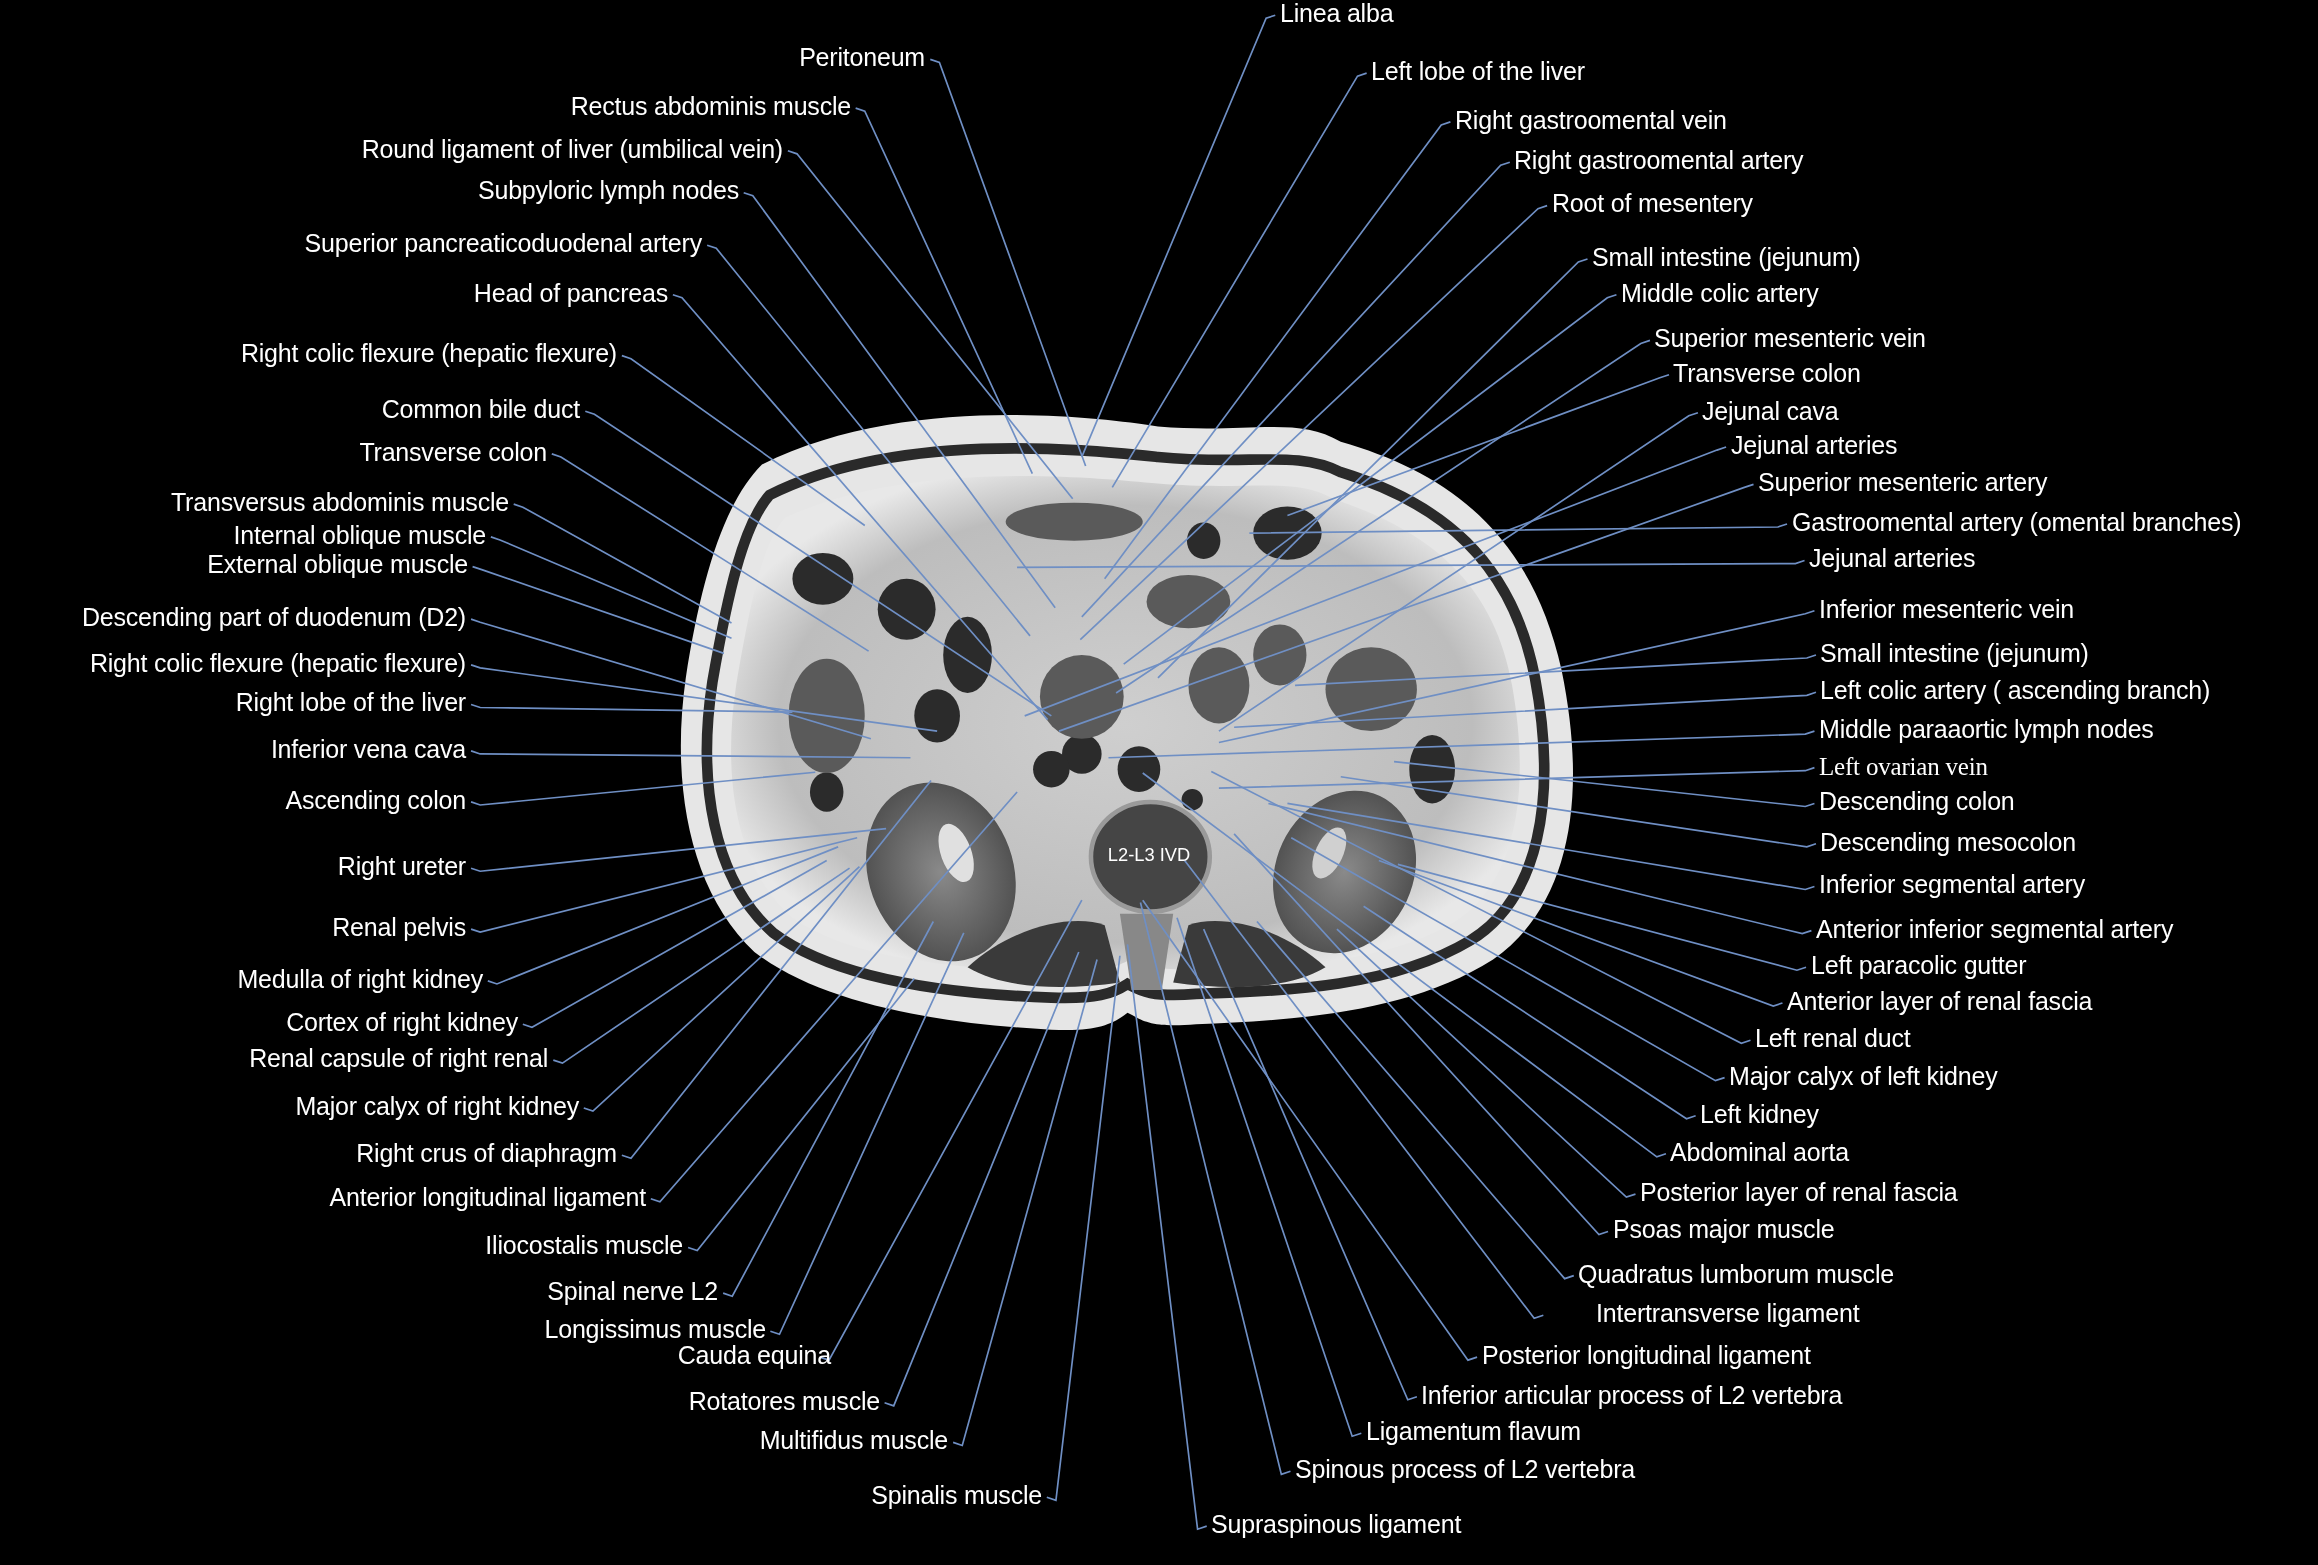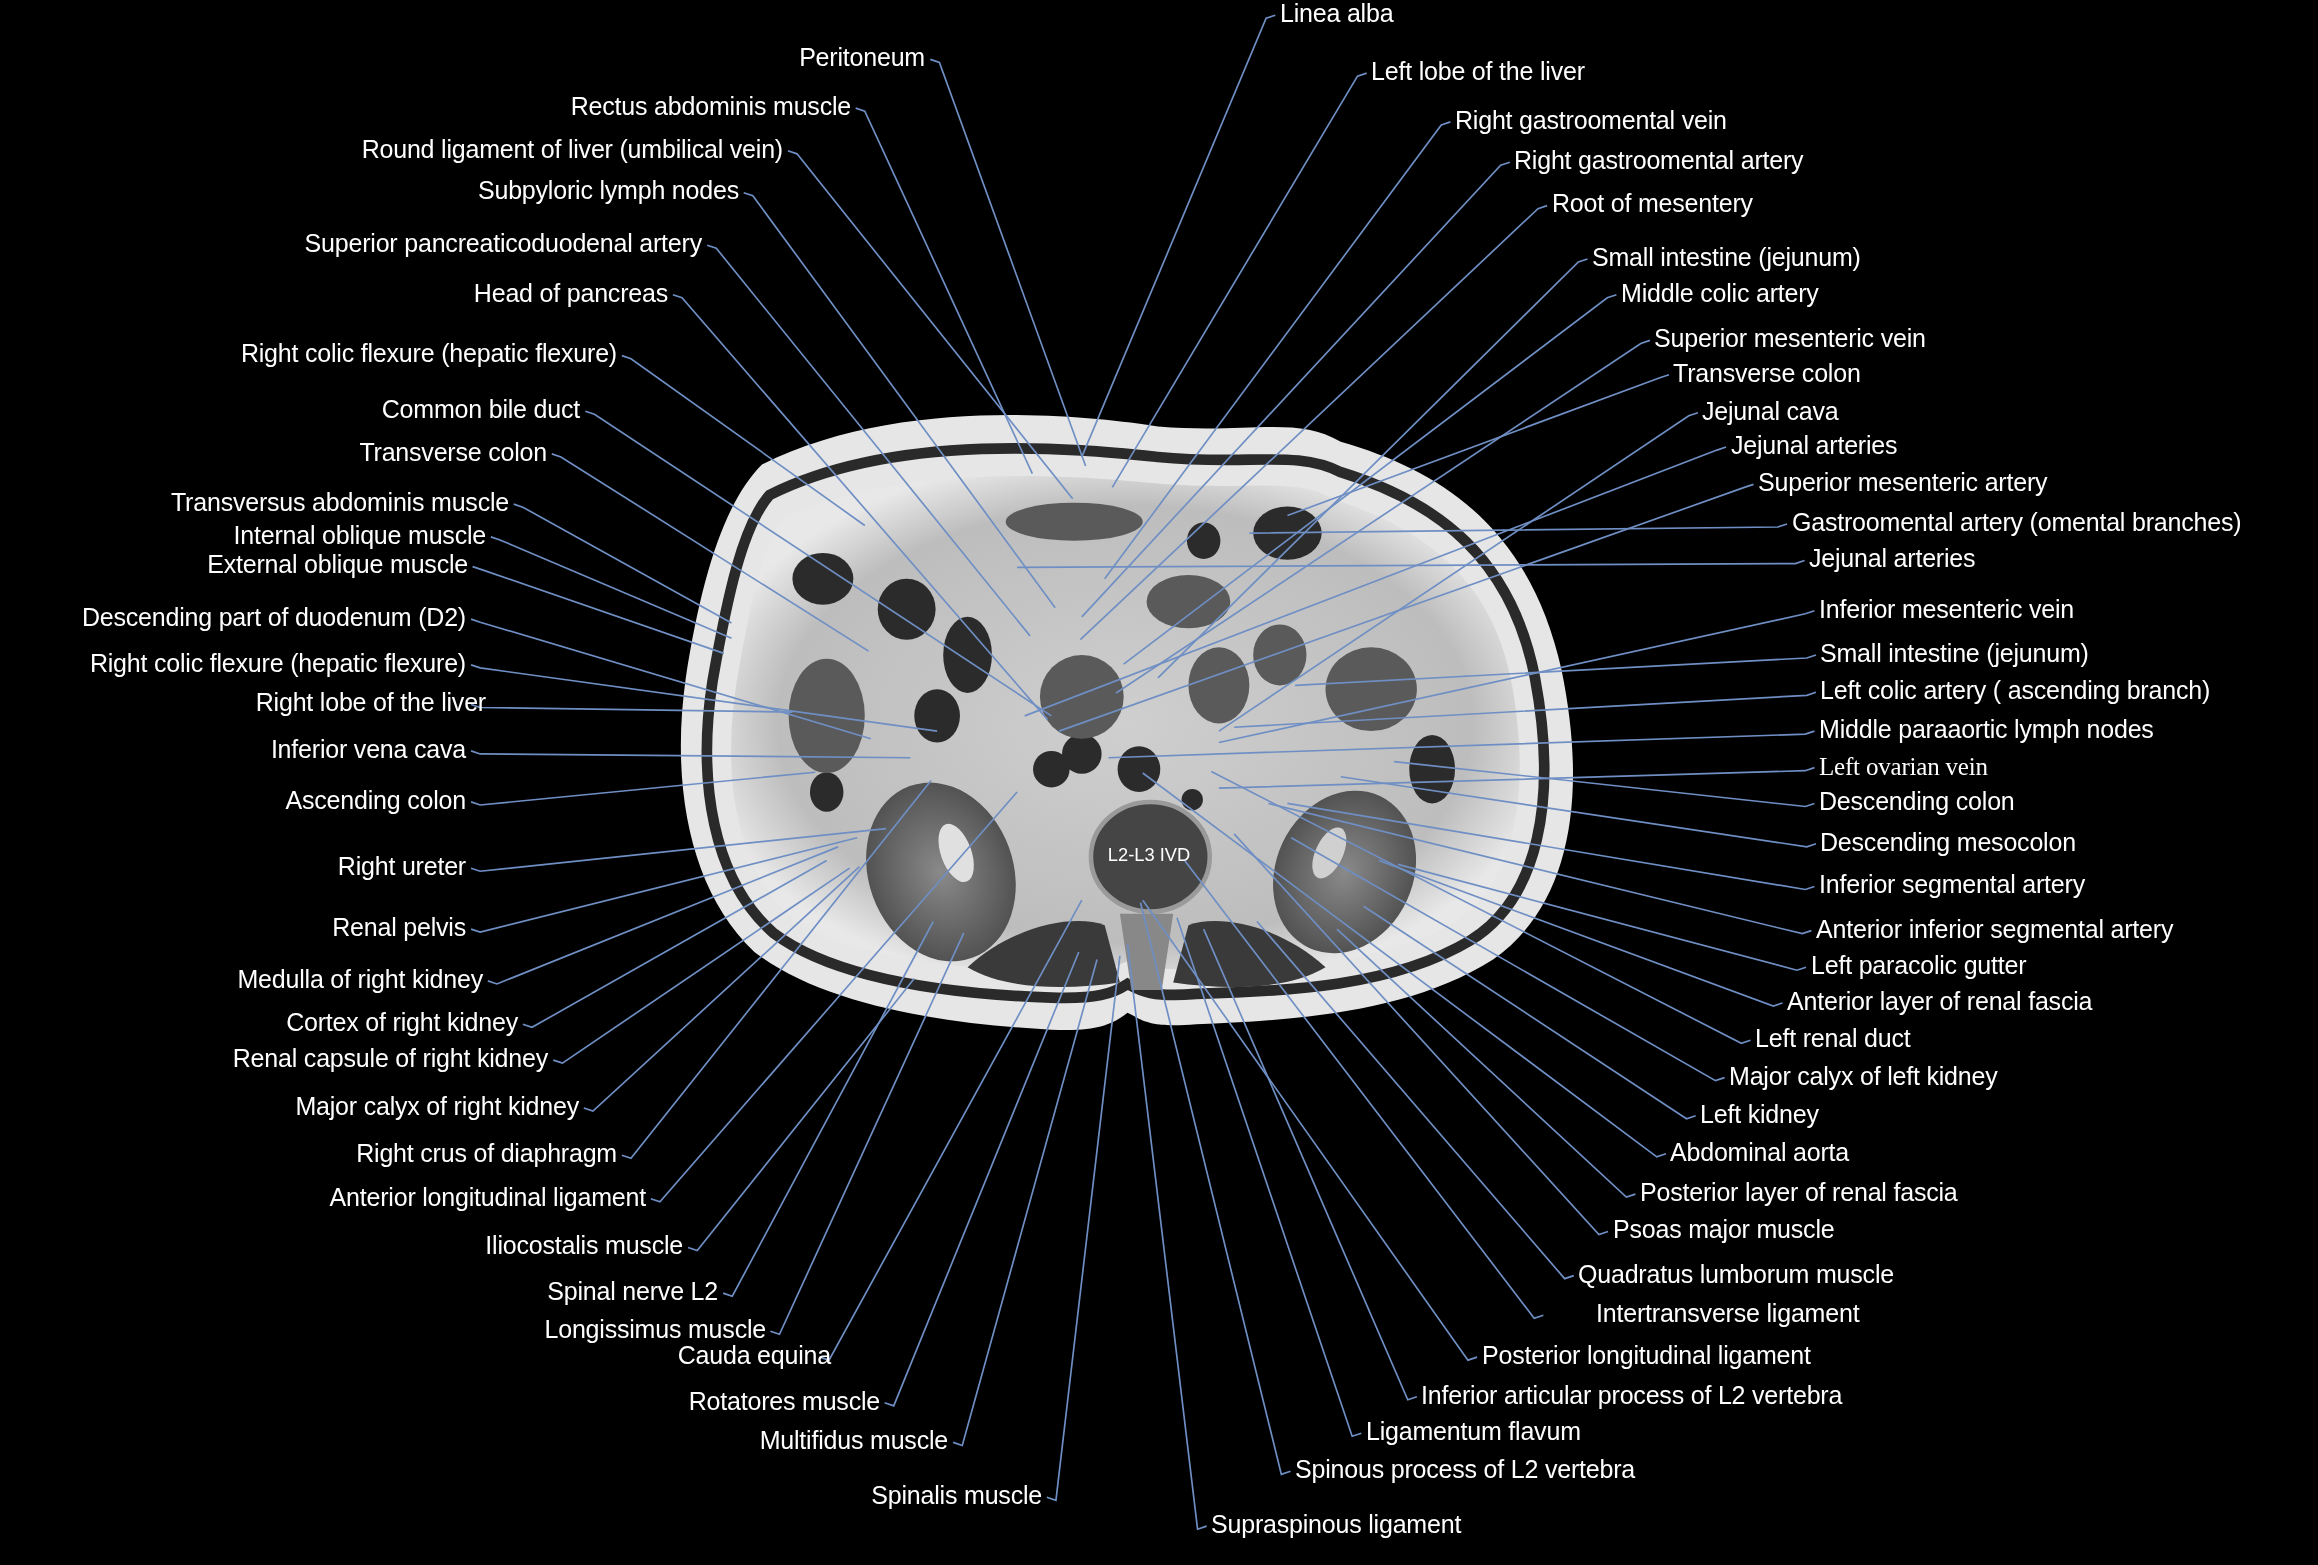--- a/index.html
+++ b/index.html
@@ -170,37 +170,37 @@
       <div class="lbl l" style="left: 509px; top: 489px;">Transversus abdominis muscle</div>
       <div class="lbl r" style="left: 1792px; top: 509px;">Gastroomental artery (omental branches)</div>
       <div class="lbl l" style="left: 486px; top: 522px;">Internal oblique muscle</div>
       <div class="lbl r" style="left: 1809px; top: 545px;">Jejunal arteries</div>
       <div class="lbl l" style="left: 468px; top: 551px;">External oblique muscle</div>
       <div class="lbl l" style="left: 466px; top: 604px;">Descending part of duodenum (D2)</div>
       <div class="lbl r" style="left: 1819px; top: 596px;">Inferior mesenteric vein</div>
       <div class="lbl r" style="left: 1820px; top: 640px;">Small intestine (jejunum)</div>
       <div class="lbl l" style="left: 466px; top: 650px;">Right colic flexure (hepatic flexure)</div>
       <div class="lbl r" style="left: 1820px; top: 677px;">Left colic artery ( ascending branch)</div>
-      <div class="lbl l" style="left: 466px; top: 689px; margin-left: 20px;">Right lobe of the liver</div>
+      <div class="lbl l" style="left: 466px; top: 689px;">Right lobe of the liver</div>
       <div class="lbl r" style="left: 1819px; top: 716px;">Middle paraaortic lymph nodes</div>
       <div class="lbl l" style="left: 466px; top: 736px;">Inferior vena cava</div>
       <div class="lbl r" style="left: 1819px; top: 753px; font-family: Liberation Serif, serif;">Left ovarian vein</div>
       <div class="lbl r" style="left: 1819px; top: 788px;">Descending colon</div>
       <div class="lbl l" style="left: 466px; top: 787px;">Ascending colon</div>
       <div class="lbl r" style="left: 1820px; top: 829px;">Descending mesocolon</div>
       <div class="lbl l" style="left: 466px; top: 853px;">Right ureter</div>
       <div class="lbl r" style="left: 1819px; top: 871px;">Inferior segmental artery</div>
       <div class="lbl l" style="left: 466px; top: 914px;">Renal pelvis</div>
       <div class="lbl r" style="left: 1816px; top: 916px;">Anterior inferior segmental artery</div>
       <div class="lbl r" style="left: 1811px; top: 952px;">Left paracolic gutter</div>
       <div class="lbl l" style="left: 483px; top: 966px;">Medulla of right kidney</div>
       <div class="lbl r" style="left: 1787px; top: 988px;">Anterior layer of renal fascia</div>
       <div class="lbl l" style="left: 518px; top: 1009px;">Cortex of right kidney</div>
       <div class="lbl r" style="left: 1755px; top: 1025px;">Left renal duct</div>
-      <div class="lbl l" style="left: 548px; top: 1045px;">Renal capsule of right kidney</div>
+      <div class="lbl l" style="left: 548px; top: 1045px;">Renal capsule of right renal</div>
       <div class="lbl r" style="left: 1729px; top: 1063px;">Major calyx of left kidney</div>
       <div class="lbl l" style="left: 579px; top: 1093px;">Major calyx of right kidney</div>
       <div class="lbl r" style="left: 1700px; top: 1101px;">Left kidney</div>
       <div class="lbl l" style="left: 617px; top: 1140px;">Right crus of diaphragm</div>
       <div class="lbl r" style="left: 1670px; top: 1139px;">Abdominal aorta</div>
       <div class="lbl l" style="left: 646px; top: 1184px;">Anterior longitudinal ligament</div>
       <div class="lbl r" style="left: 1640px; top: 1179px;">Posterior layer of renal fascia</div>
       <div class="lbl r" style="left: 1613px; top: 1216px;">Psoas major muscle</div>
       <div class="lbl l" style="left: 683px; top: 1232px;">Iliocostalis muscle</div>
       <div class="lbl r" style="left: 1578px; top: 1261px;">Quadratus lumborum muscle</div>

